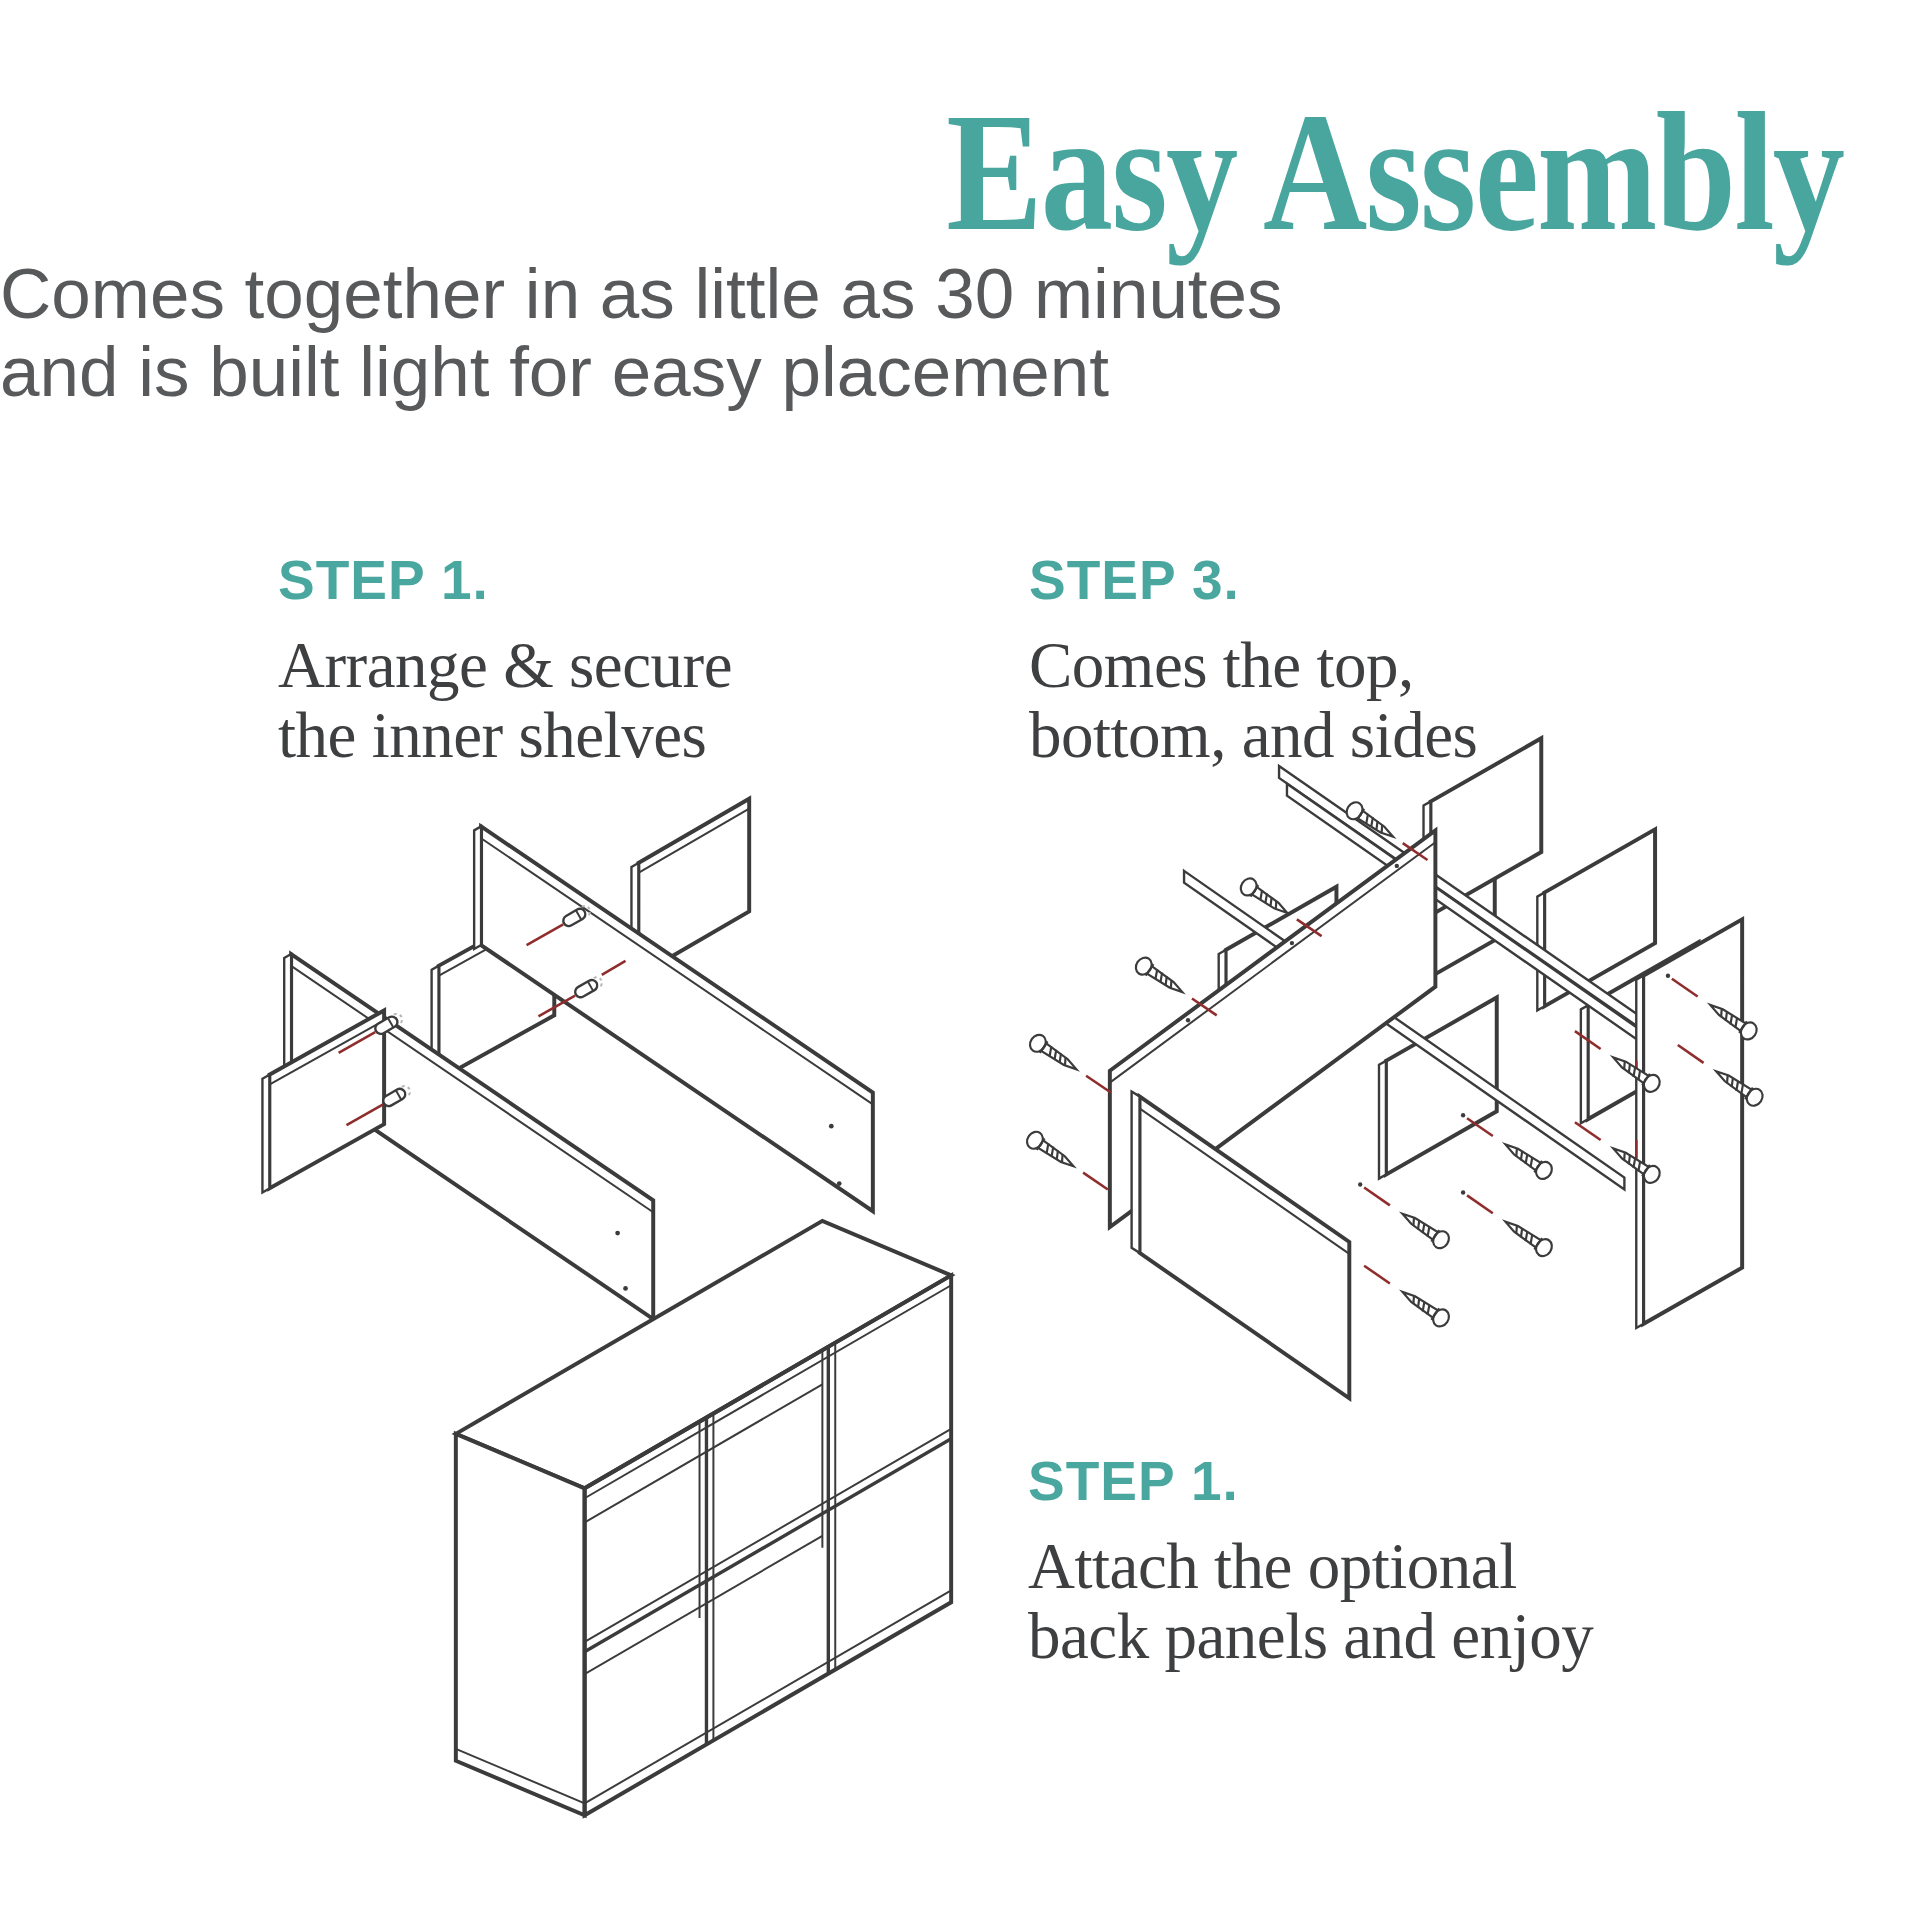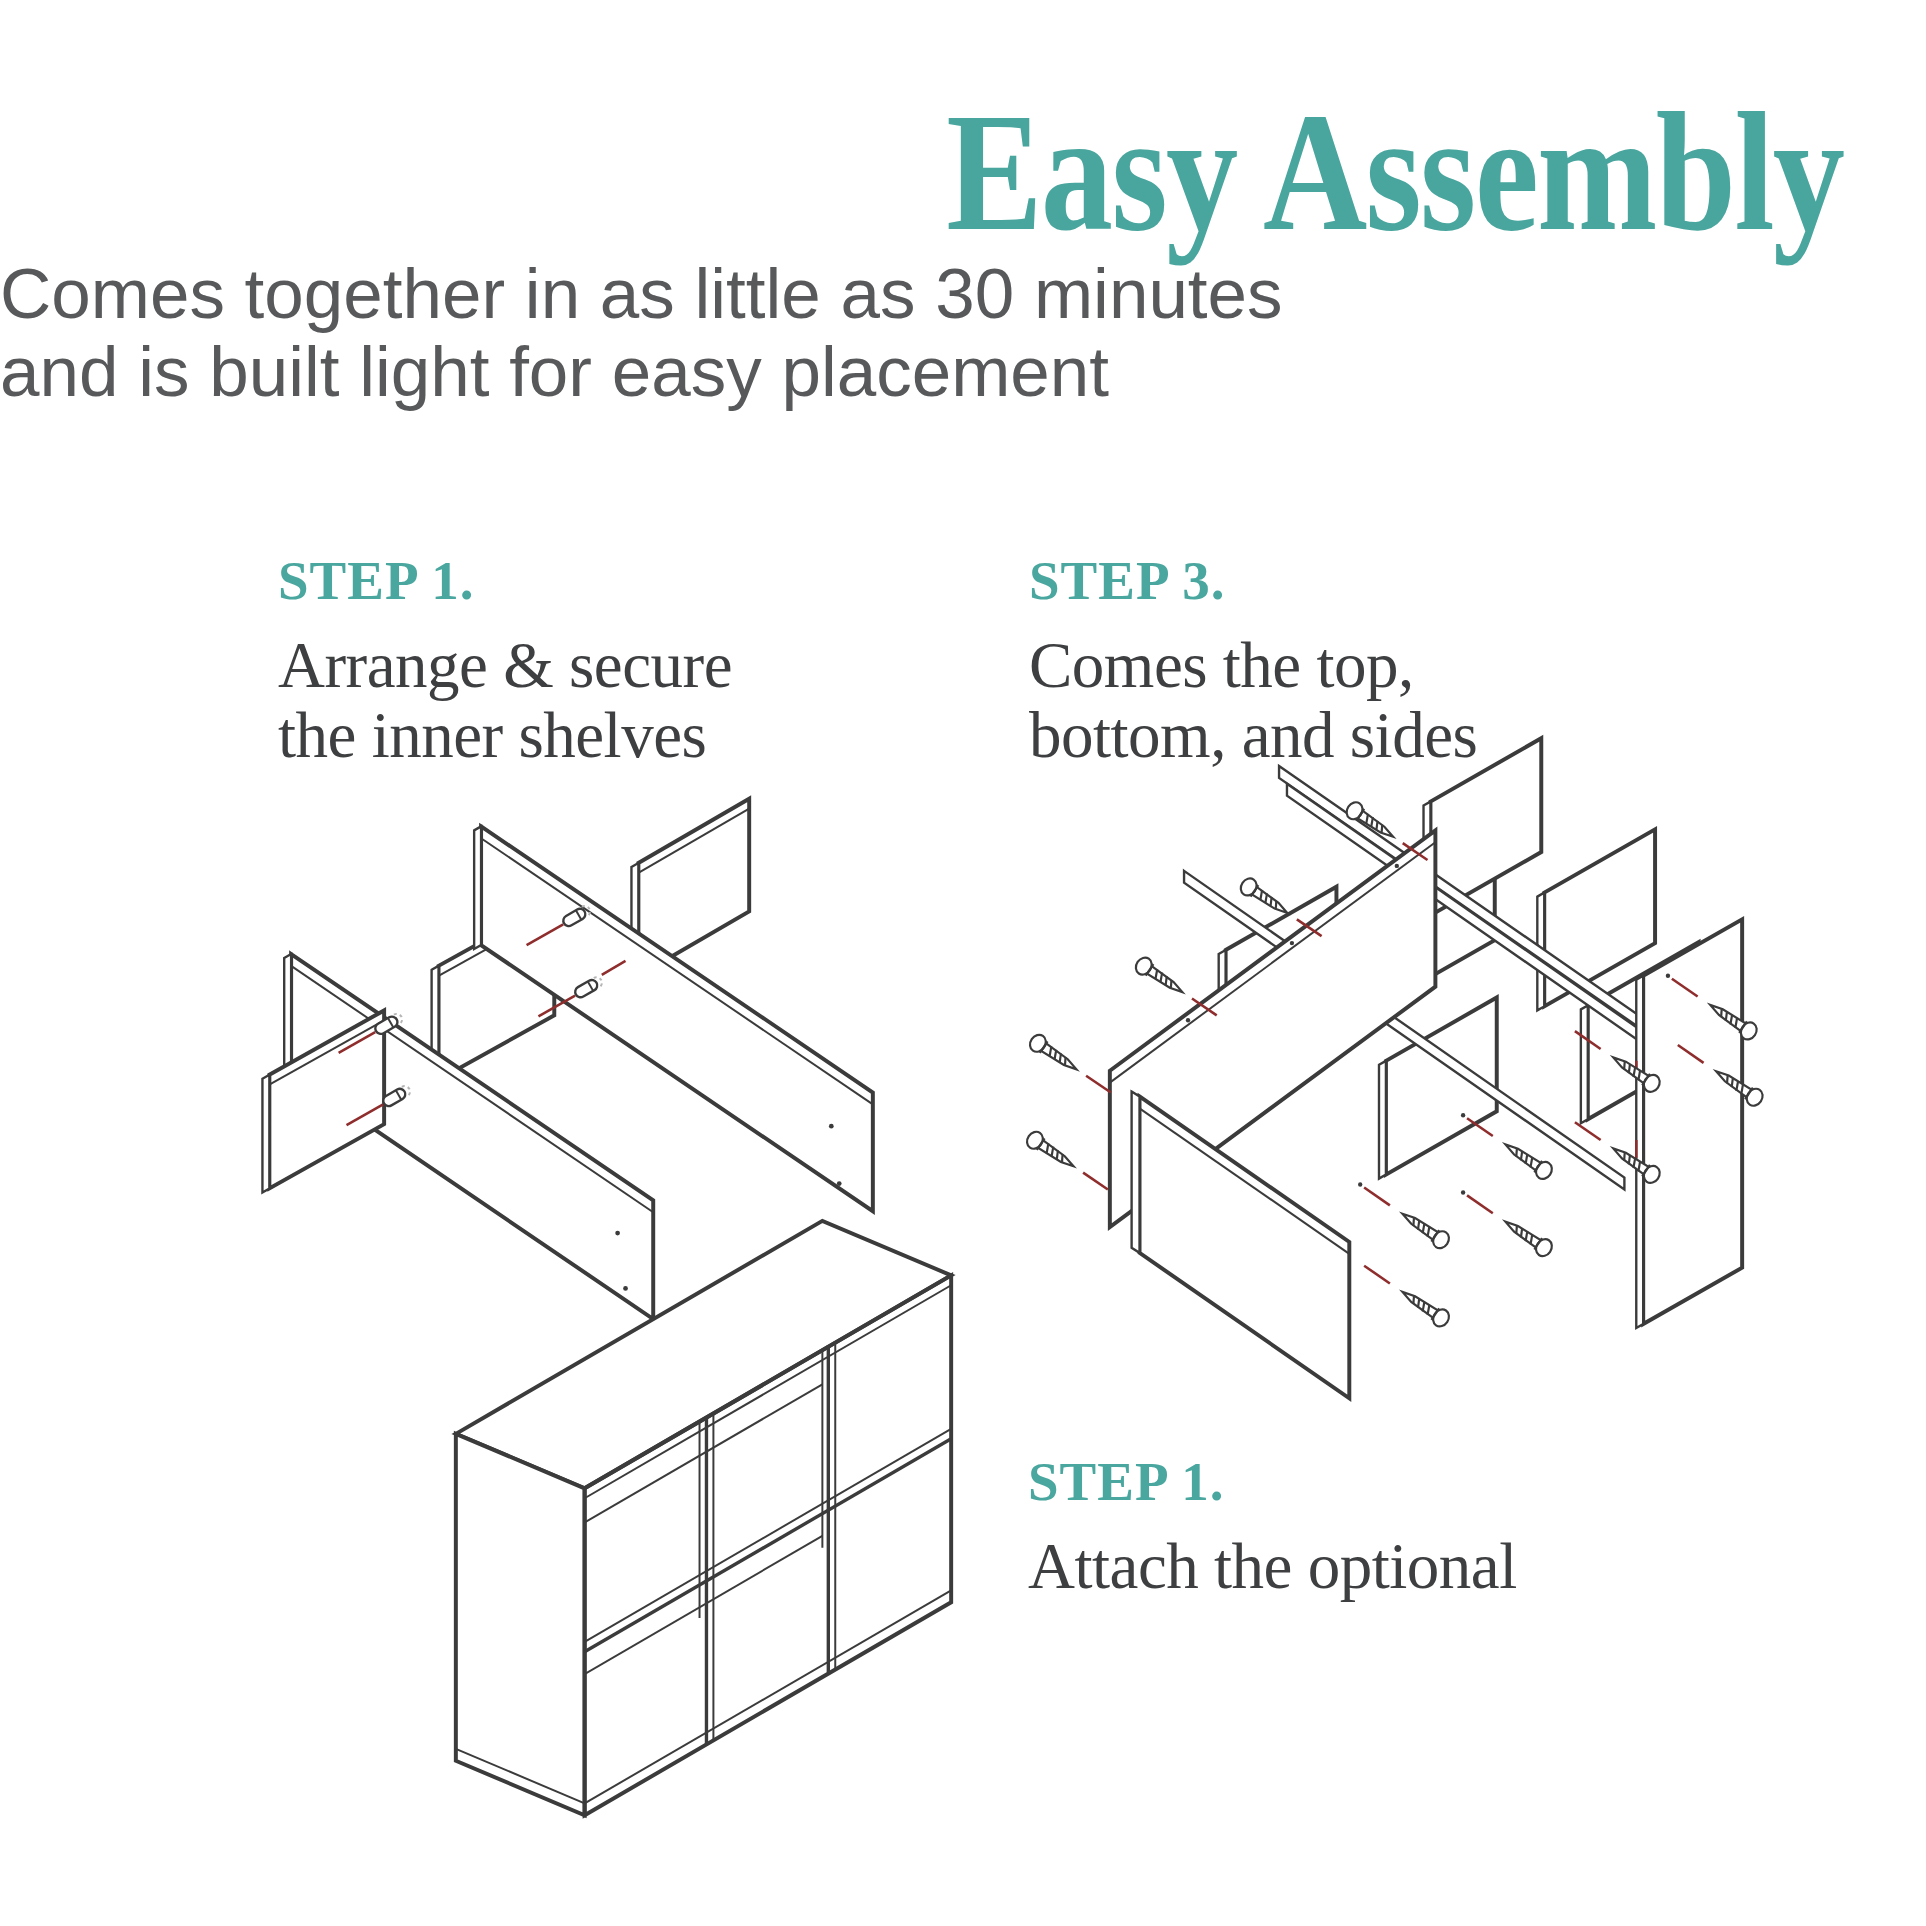--- a/index.html
+++ b/index.html
@@ -23,21 +23,20 @@
   }
   .subtitle{
     left:0;right:0;top:255px;
     font-size:71px;line-height:78px;color:#58595B;
     font-weight:400;letter-spacing:0;
   }
   .step{position:absolute;}
   .step .lbl{
     font-weight:700;font-size:55px;color:#4AA79F;letter-spacing:1px;
     line-height:61px;
-    font-family:Liberation Serif, serif;
   }
   .step .cap{
     margin-top:19px;
     font-family:"Liberation Serif", serif;
     font-size:65px;line-height:70px;color:#3E3F41;
     letter-spacing:-0.5px;
   }
   .step .cap span{display:block;}
   #step1{left:278px;top:550px;}
   #step2{left:1029px;top:550px;}
@@ -76,20 +75,21 @@
   <div class="cap">
     <span>Comes the top,</span>
     <span>bottom, and sides</span>
   </div>
 </section>
 
 <section class="step" id="step3">
   <div class="lbl">STEP 1.</div>
   <div class="cap">
     <span>Attach the optional</span>
+    <span>back panels and enjoy</span>
   </div>
 </section>
 
 <svg id="art1" width="713" height="556" viewBox="0 0 720 562">
   <defs>
     <g id="dwl">
       <rect x="-14" y="-5.5" width="24" height="11" rx="5.5" fill="#fff" stroke="#3B3B3B" stroke-width="2.4"></rect>
       <line x1="3" y1="-5.5" x2="3" y2="5.5" stroke="#3B3B3B" stroke-width="2"></line>
       <path d="M10,-5.5 a5.5,5.5 0 0 1 0,11" fill="none" stroke="#B5B5B5" stroke-width="2" stroke-dasharray="3,3"></path>
     </g>

